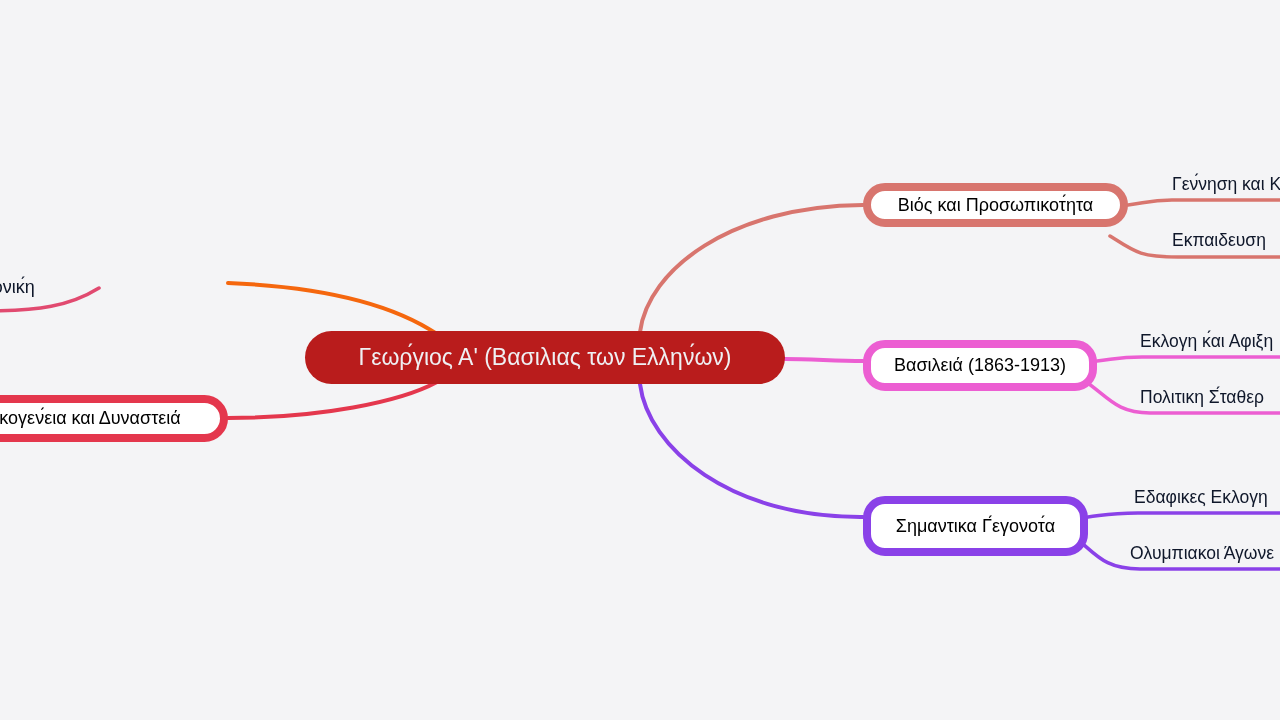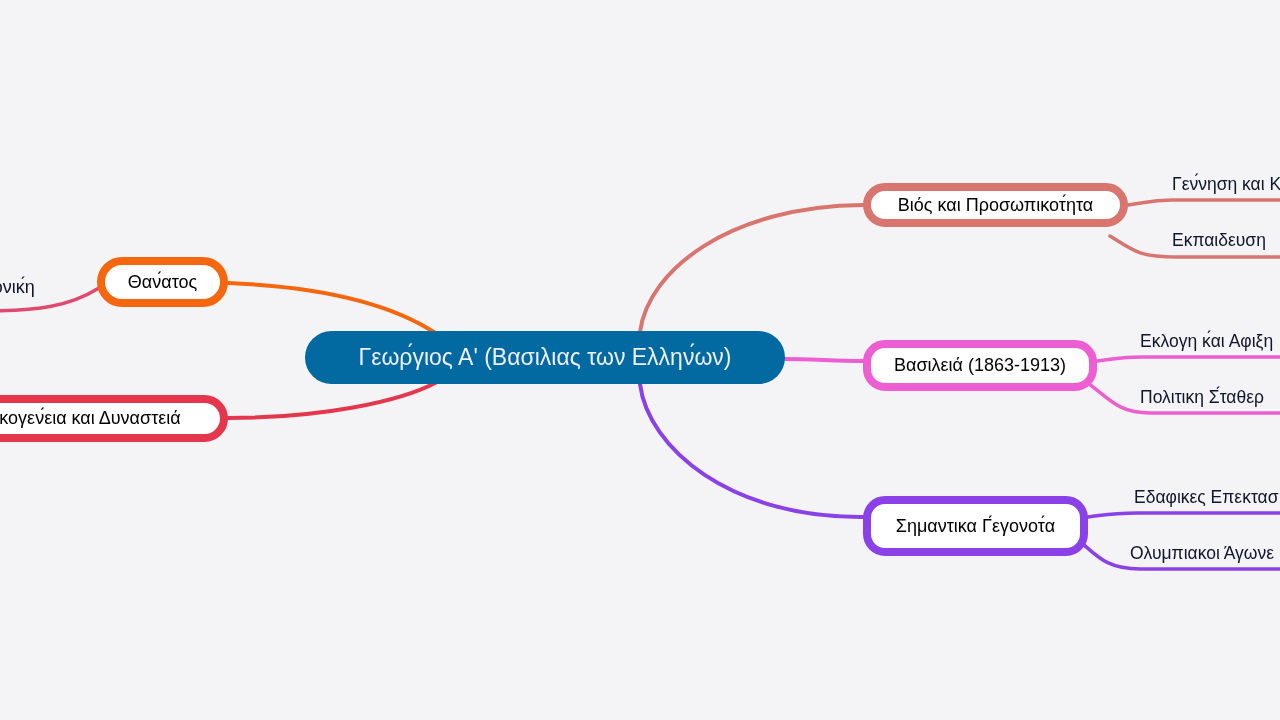--- a/index.html
+++ b/index.html
@@ -90,43 +90,40 @@
 
     <path d="M 1097 361 C 1115 359 1120 357 1142 357 L 1280 357" stroke-width="3.5" stroke="#ec5ed2"></path>
     <path d="M 1082 379 C 1108 396 1115 413 1150 413 L 1280 413" stroke-width="3.5" stroke="#ec5ed2"></path>
 
     <path d="M 1088 517 C 1105 515 1110 513 1138 513 L 1280 513" stroke-width="3.5" stroke="#8a41e8"></path>
     <path d="M 1073 536 C 1095 552 1102 569 1140 569 L 1280 569" stroke-width="3.5" stroke="#8a41e8"></path>
 
     <path d="M -20 311 C 40 311 70 306 99 288" stroke-width="3.5" stroke="#e14a70"></path>
   </svg>
 
-  <div class="root-node" style="background: #0369a1; color: rgb(239, 240, 243);">
+  <div class="root-node" style="background: #b91c1c; color: rgb(239, 240, 243);">
     <span>Γεωρ́γιος Α' (Βασιλιας των Ελλην́ων)</span>
   </div>
 
   <div class="node node-bio" style="border-color: rgb(216, 117, 110);">
     <span>Βιός και Προσωπικοτ́ητα</span>
   </div>
   <div class="node node-reign" style="border-color: rgb(236, 94, 210);">
     <span>Βασιλειά (1863-1913)</span>
   </div>
   <div class="node node-events" style="border-color: rgb(138, 65, 232);">
     <span>Σημαντικα Γ́εγονοτ́α</span>
   </div>
 
-  <div class="node node-death" style="border-color: rgb(245, 103, 14);">
-    <span>Θαν́ατος</span>
-  </div>
   <div class="node node-family" style="border-color: rgb(228, 55, 77);">
     <span>κογεν́εια και Δυναστειά</span>
   </div>
 
   <div class="leaf leaf-b0c0">Γεν́νηση και Κ</div>
   <div class="leaf leaf-b0c1">Εκπαιδευση</div>
   <div class="leaf leaf-b1c0">Εκλογη κ́αι Αφιξη</div>
   <div class="leaf leaf-b1c1">Πολιτικη Σ́ταθερ</div>
-  <div class="leaf leaf-b2c0">Εδαφικες Επεκτασ</div>
+  <div class="leaf leaf-b2c0">Εδαφικες Εκλογη</div>
   <div class="leaf leaf-b2c1">Ολυμπιακοι Άγωνε</div>
 
   <div class="leaf leaf-b3c0">λονικ́η</div>
 
 </div>
 
 </body></html>

